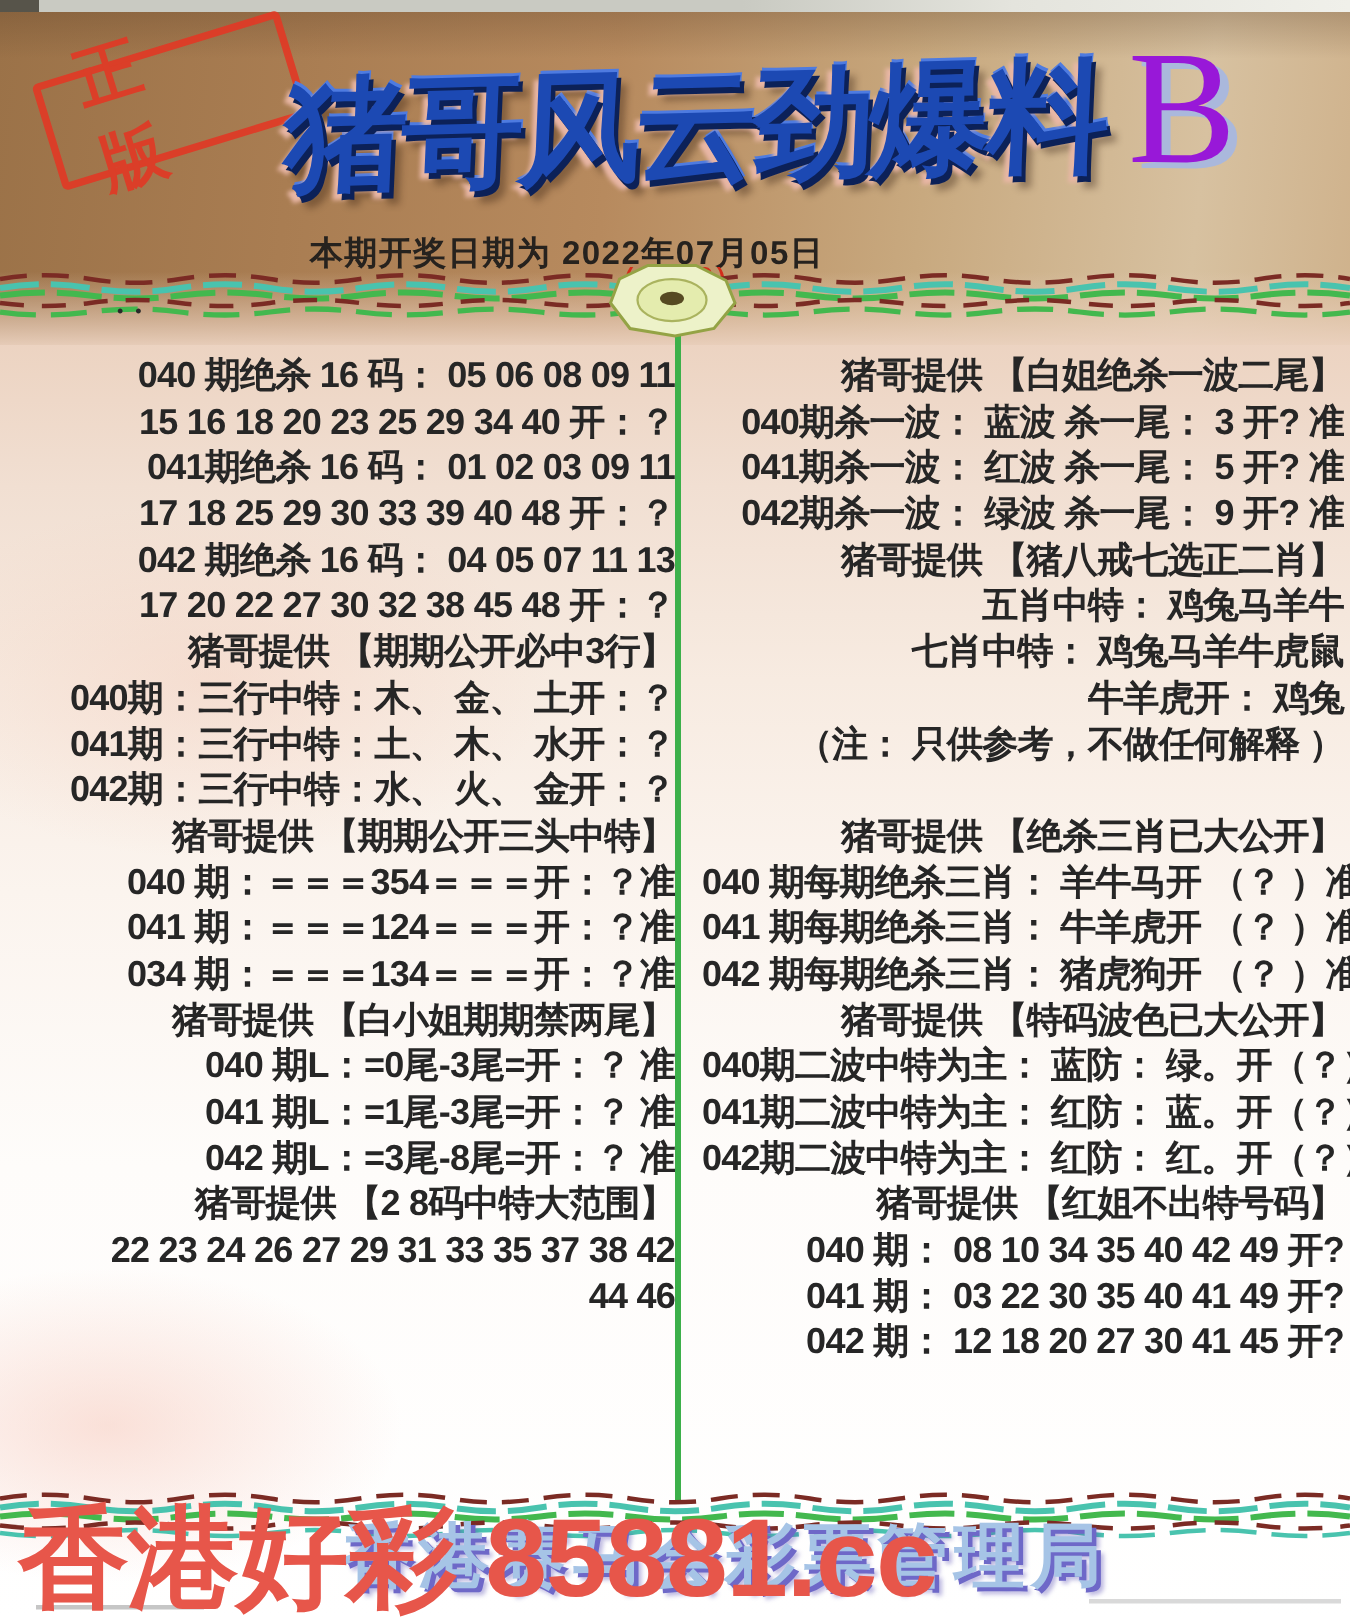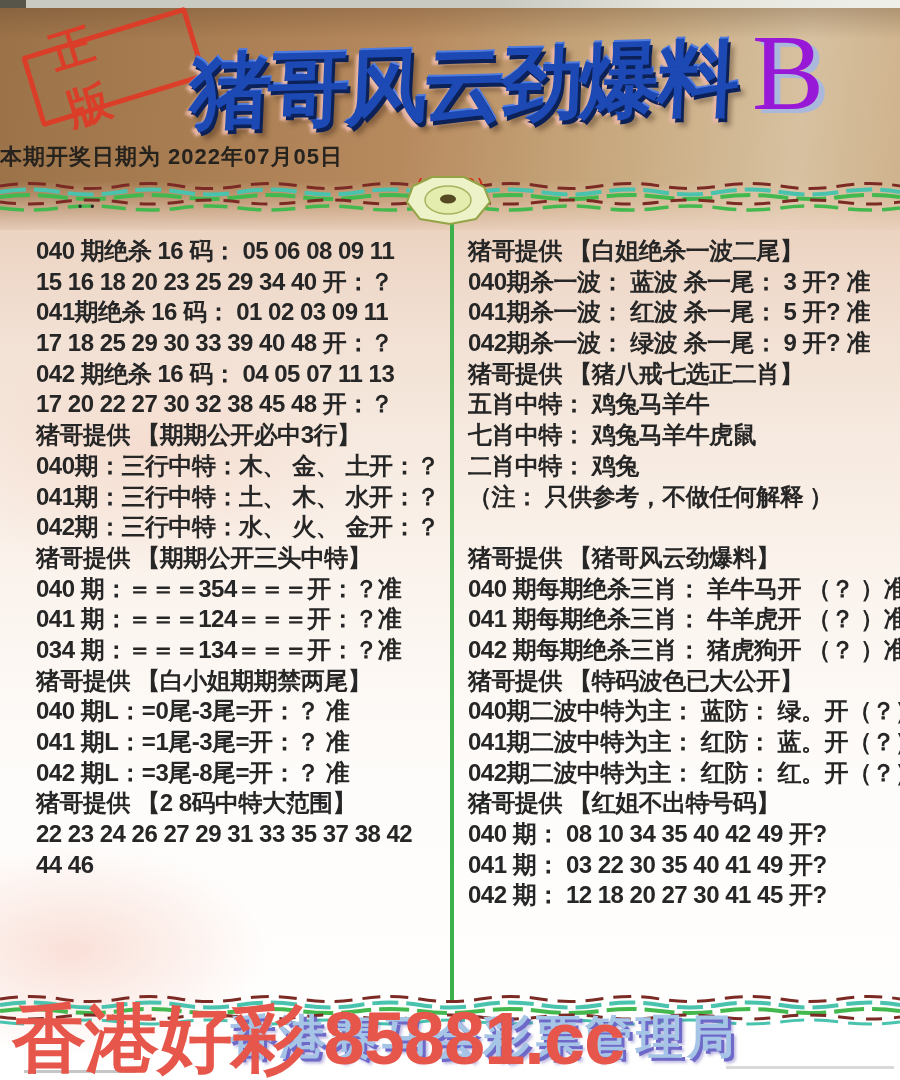--- a/index.html
+++ b/index.html
@@ -29,29 +29,29 @@
     font-size:82px;font-weight:900;color:#1c49b3;letter-spacing:-4px;line-height:106px;
     transform:rotate(-1.5deg) skewX(-4deg);white-space:nowrap;
     text-shadow:3px 4px 0 #0c2158,-3px 4px 3px #e9b7a6,1px -2px 0 #4e7be0,7px 8px 5px rgba(40,20,10,.35);
   }
   .edition{
     position:absolute;left:752px;top:10px;
     font-family:"Liberation Serif","DejaVu Serif",serif;
     font-size:108px;font-weight:500;color:#9818d8;line-height:110px;
     text-shadow:6px 4px 0 #aab8dc;
   }
-  .draw-date{position:absolute;left:0;top:134px;width:756px;text-align:left;font-size:22px;font-weight:700;color:#26221e;letter-spacing:1px;}
+  .draw-date{position:absolute;left:0;top:146px;width:756px;text-align:center;font-size:22px;font-weight:700;color:#26221e;letter-spacing:1px;}
   .draw-time{position:absolute;left:0;top:164px;width:900px;text-align:center;font-size:20px;font-weight:700;color:#d22d1a;}
   .wave{position:absolute;left:0;width:900px;height:34px;z-index:1;}
   .wave-top{top:180px;}
   .wave-bottom{top:993px;}
   .seal{position:absolute;left:404px;top:174px;z-index:2;}
   .dots{position:absolute;left:78px;top:200px;font-size:12px;letter-spacing:8px;color:#2a2a2a;z-index:2;}
   .divider{position:absolute;left:450px;top:214px;width:4px;height:786px;background:#3cb04a;z-index:1;}
-  .col{position:absolute;top:236px;z-index:1;}
+  .col{position:absolute;top:236px;z-index:1;text-align:right;}
   .col-left{left:36px;width:414px;}
   .col-right{left:468px;width:428px;}
   .line{
     height:30.7px;line-height:30.7px;white-space:nowrap;
     font-size:24px;font-weight:700;color:#262626;letter-spacing:-0.5px;
   }
   .agency{
     position:absolute;left:228px;top:1006px;z-index:2;white-space:nowrap;
     font-size:47px;font-weight:800;color:#a6c4e6;letter-spacing:4px;
     text-shadow:3px 3px 0 #6e68c8,5px 5px 3px rgba(90,80,180,.4);
@@ -125,24 +125,24 @@
       <div class="line">44 46</div>
     </div>
   <div class="col col-right">
       <div class="line">猪哥提供 【白姐绝杀一波二尾】</div>
       <div class="line">040期杀一波： 蓝波 杀一尾： 3 开? 准</div>
       <div class="line">041期杀一波： 红波 杀一尾： 5 开? 准</div>
       <div class="line">042期杀一波： 绿波 杀一尾： 9 开? 准</div>
       <div class="line">猪哥提供 【猪八戒七选正二肖】</div>
       <div class="line">五肖中特： 鸡兔马羊牛</div>
       <div class="line">七肖中特： 鸡兔马羊牛虎鼠</div>
-      <div class="line">二肖中特： 鸡兔</div>
+      <div class="line">牛羊虎开： 鸡兔</div>
       <div class="line">（注： 只供参考，不做任何解释 ）</div>
       <div class="line">&nbsp;</div>
-      <div class="line">猪哥提供 【猪哥风云劲爆料】</div>
+      <div class="line">猪哥提供 【绝杀三肖已大公开】</div>
       <div class="line">040 期每期绝杀三肖： 羊牛马开 （？ ）准</div>
       <div class="line">041 期每期绝杀三肖： 牛羊虎开 （？ ）准</div>
       <div class="line">042 期每期绝杀三肖： 猪虎狗开 （？ ）准</div>
       <div class="line">猪哥提供 【特码波色已大公开】</div>
       <div class="line">040期二波中特为主： 蓝防： 绿。开（？）</div>
       <div class="line">041期二波中特为主： 红防： 蓝。开（？）</div>
       <div class="line">042期二波中特为主： 红防： 红。开（？）</div>
       <div class="line">猪哥提供 【红姐不出特号码】</div>
       <div class="line">040 期： 08 10 34 35 40 42 49 开?</div>
       <div class="line">041 期： 03 22 30 35 40 41 49 开?</div>

